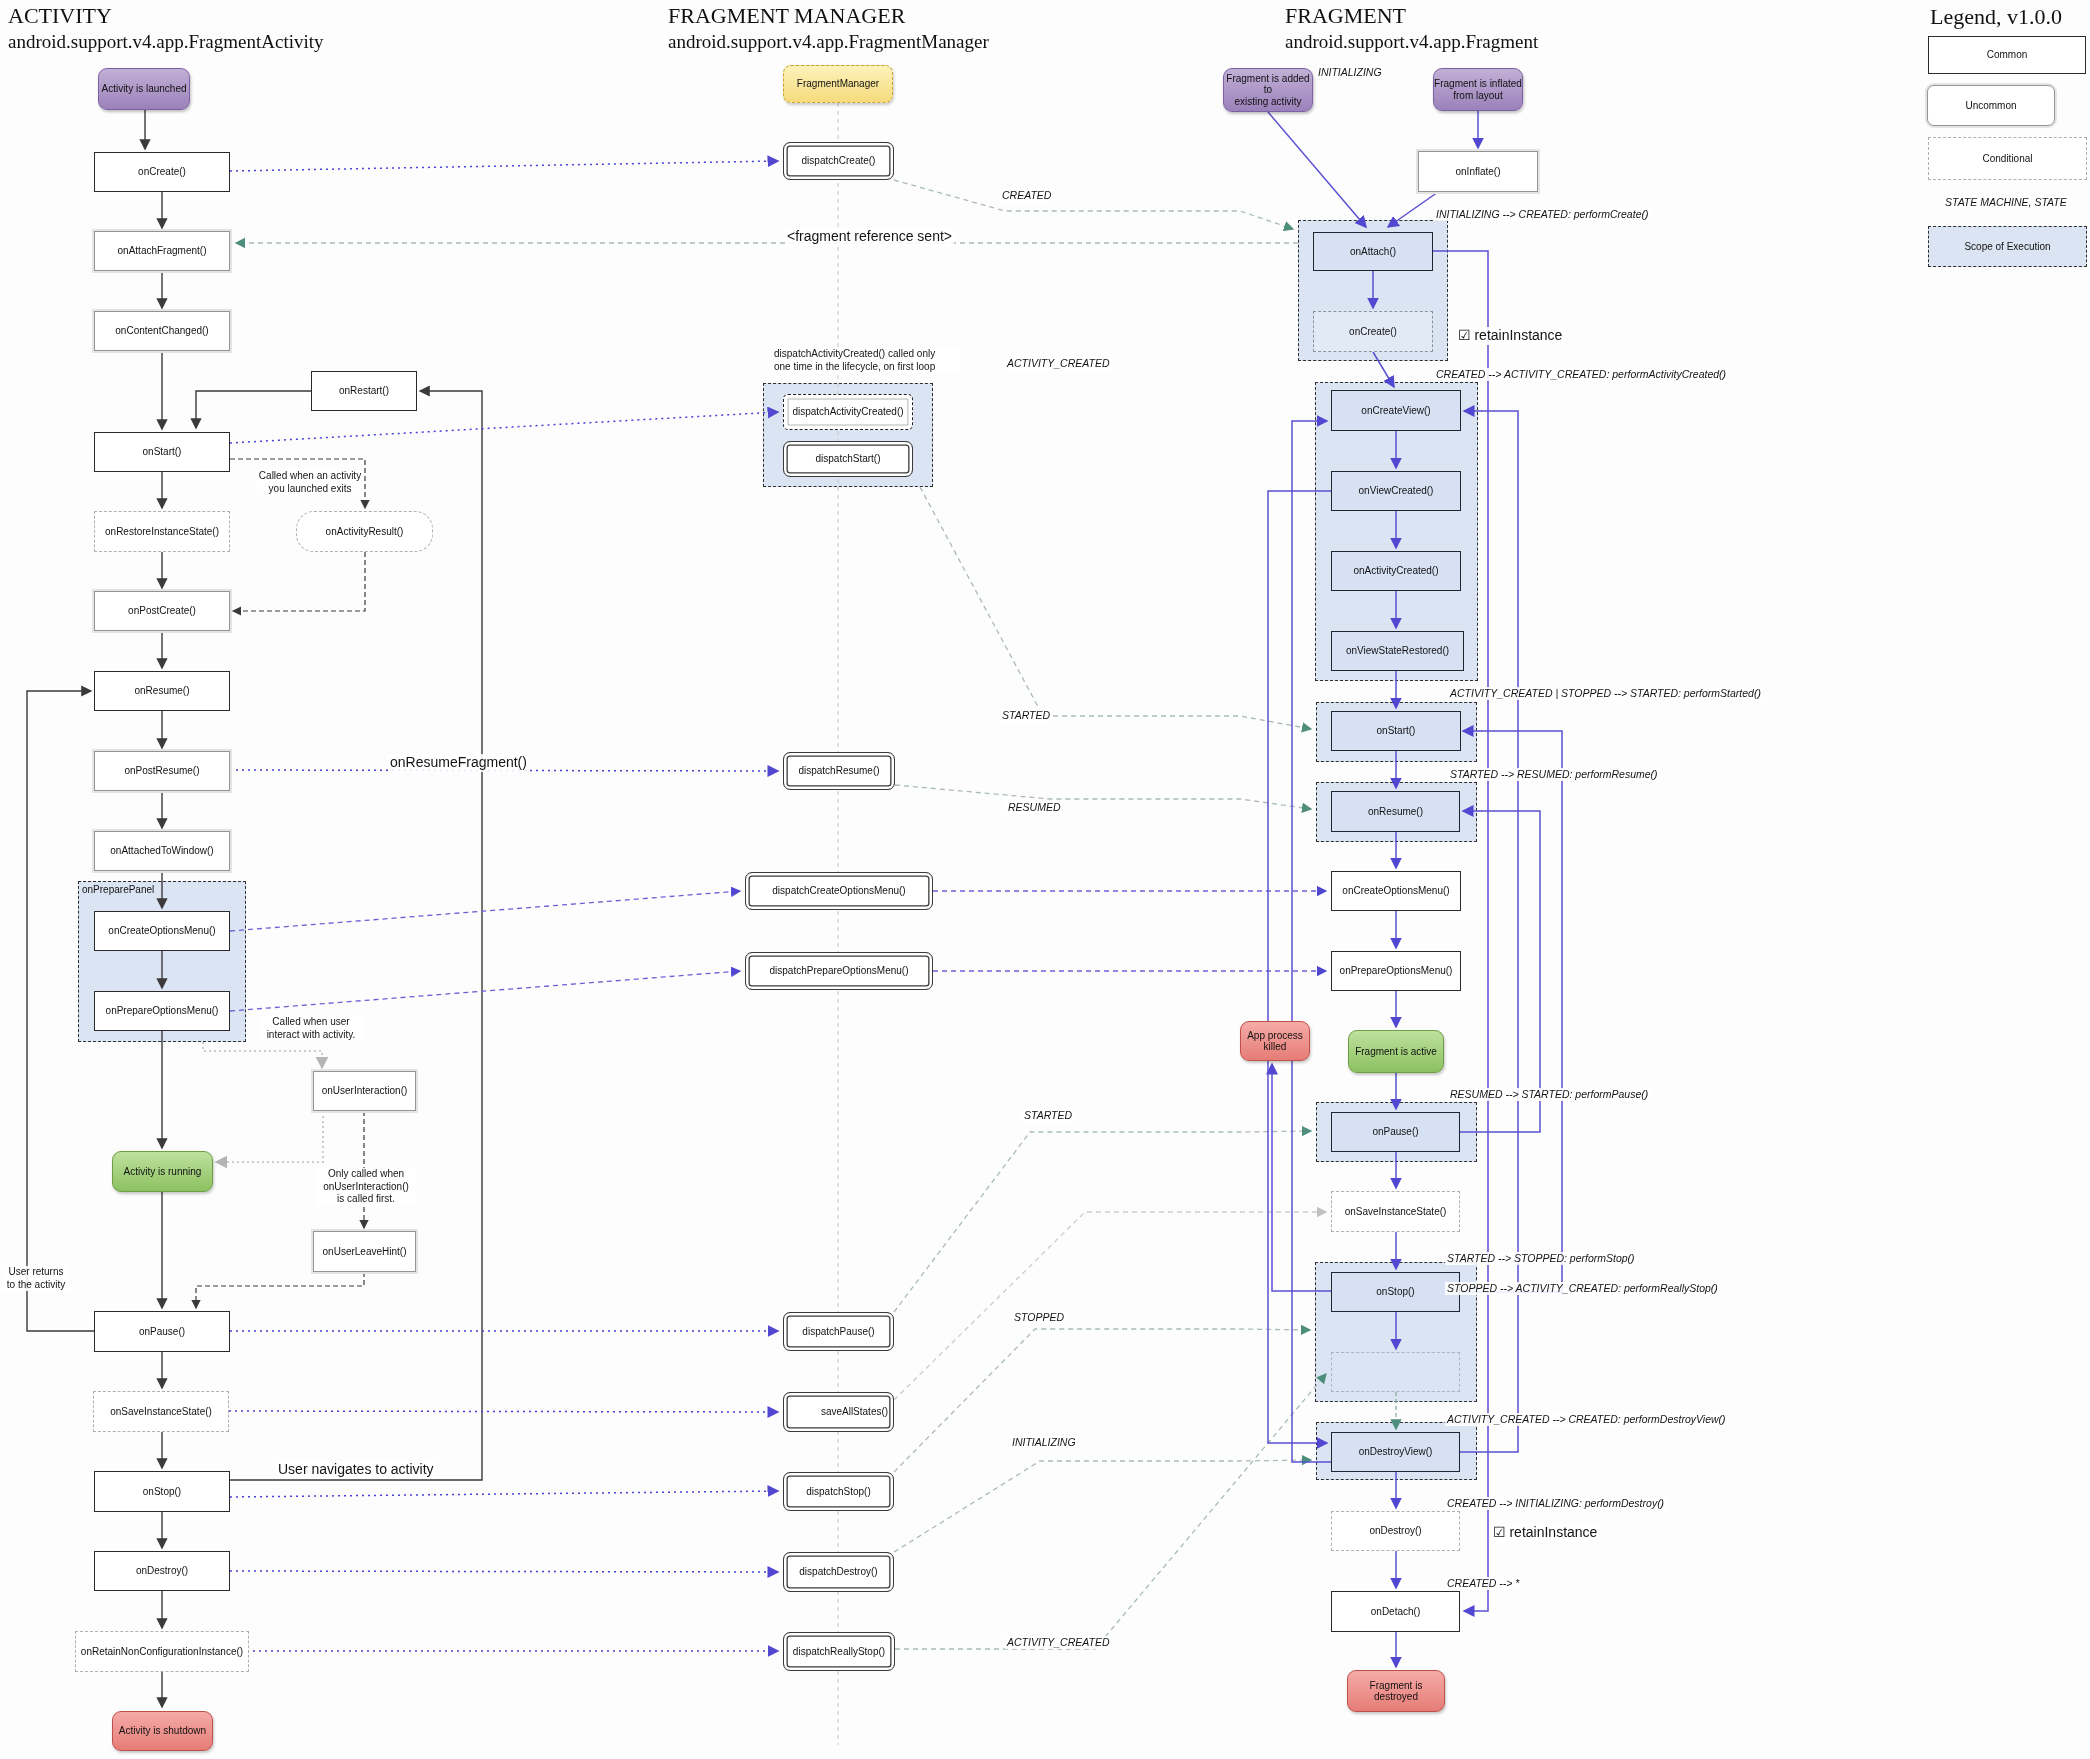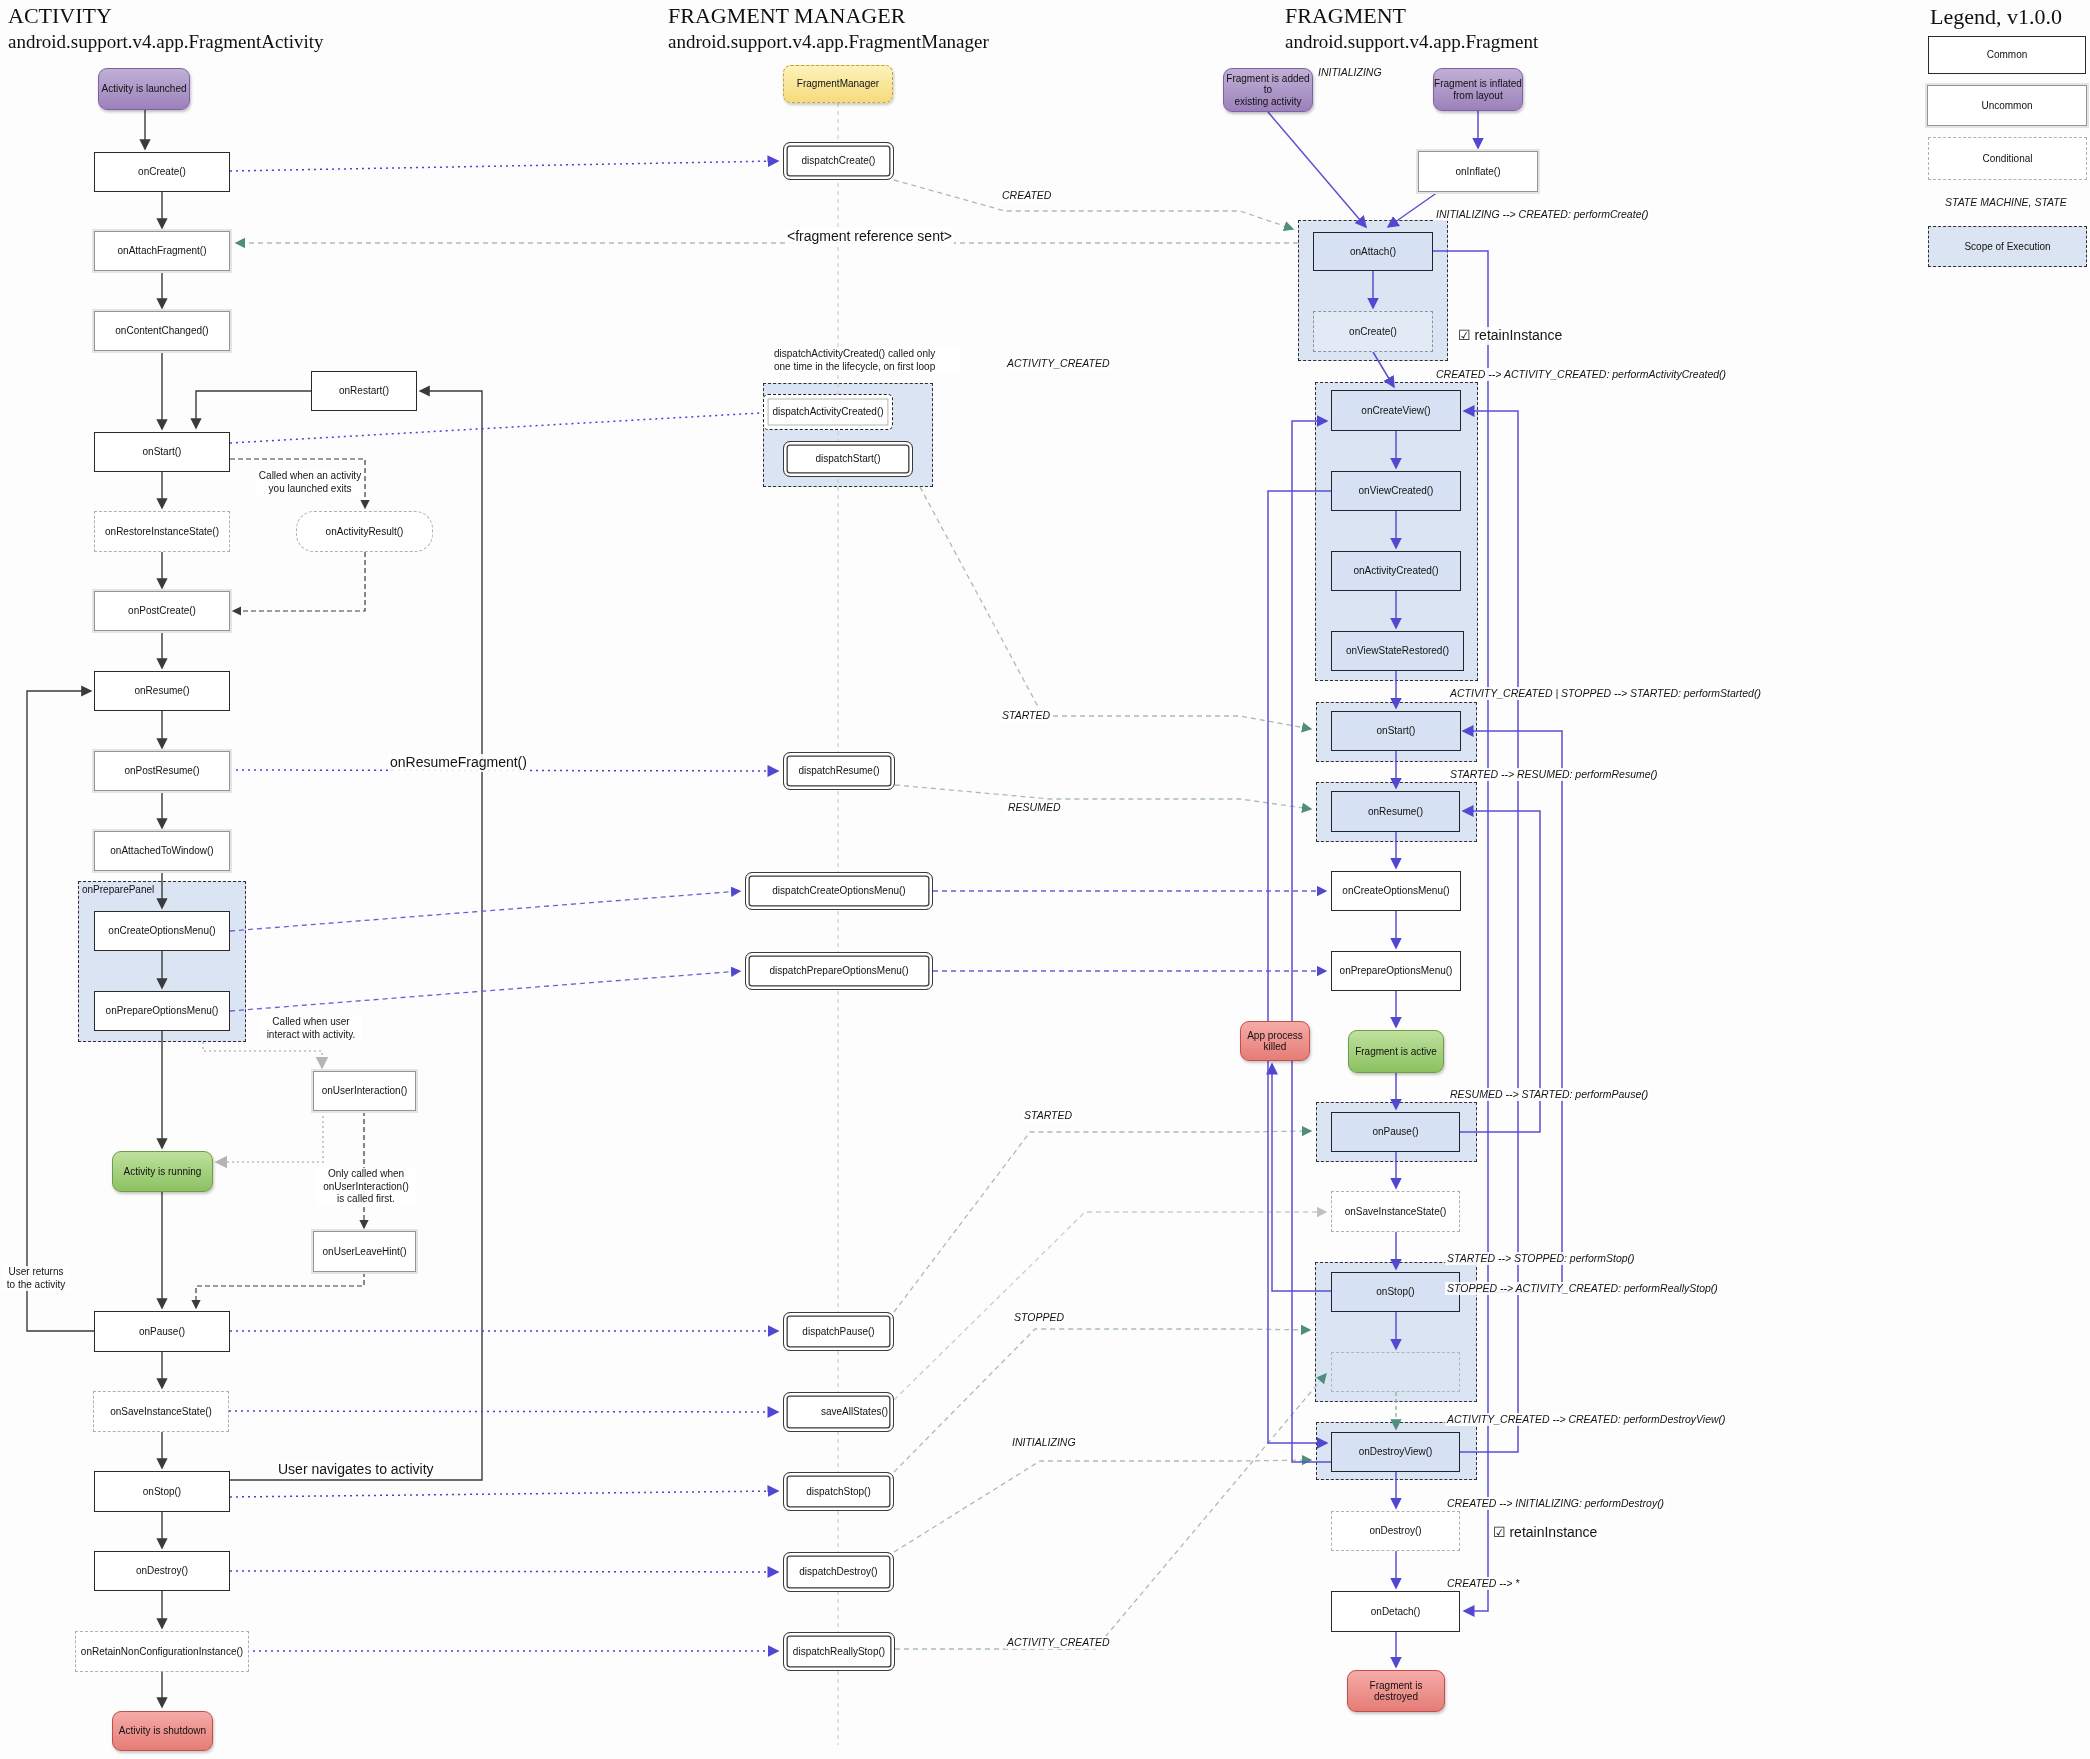--- a/index.html
+++ b/index.html
@@ -194,21 +194,21 @@
     <div class="node green" style="left: 112px; top: 1151px; width: 101px; height: 41px;">Activity is running</div>
     <div class="node uncommon" style="left: 313px; top: 1231px; width: 103px; height: 41px;">onUserLeaveHint()</div>
     <div class="node common" style="left: 94px; top: 1311px; width: 136px; height: 41px;">onPause()</div>
     <div class="node conditional" style="left: 93px; top: 1391px; width: 136px; height: 41px;">onSaveInstanceState()</div>
     <div class="node common" style="left: 94px; top: 1471px; width: 136px; height: 41px;">onStop()</div>
     <div class="node common" style="left: 94px; top: 1551px; width: 136px; height: 40px;">onDestroy()</div>
     <div class="node conditional" style="left: 75px; top: 1631px; width: 174px; height: 41px;">onRetainNonConfigurationInstance()</div>
     <div class="node red" style="left: 112px; top: 1711px; width: 101px; height: 40px;">Activity is shutdown</div>
     <div class="node yellow" style="left: 783px; top: 65px; width: 110px; height: 38px;">FragmentManager</div>
     <div class="node fm" style="left: 783px; top: 142px; width: 111px; height: 38px;">dispatchCreate()</div>
-    <div class="node fm-dashed" style="left: 763px; top: 394px; width: 130px; height: 36px;">dispatchActivityCreated()</div>
+    <div class="node fm-dashed" style="left: 783px; top: 394px; width: 130px; height: 36px;">dispatchActivityCreated()</div>
     <div class="node fm" style="left: 783px; top: 441px; width: 130px; height: 36px;">dispatchStart()</div>
     <div class="node fm" style="left: 783px; top: 752px; width: 112px; height: 38px;">dispatchResume()</div>
     <div class="node fm" style="left: 745px; top: 872px; width: 188px; height: 38px;">dispatchCreateOptionsMenu()</div>
     <div class="node fm" style="left: 745px; top: 952px; width: 188px; height: 38px;">dispatchPrepareOptionsMenu()</div>
     <div class="node fm" style="left: 783px; top: 1312px; width: 111px; height: 39px;">dispatchPause()</div>
     <div class="node fm" style="left: 783px; top: 1392px; width: 111px; height: 40px; padding-left: 32px;">saveAllStates()</div>
     <div class="node fm" style="left: 783px; top: 1472px; width: 111px; height: 39px;">dispatchStop()</div>
     <div class="node fm" style="left: 783px; top: 1552px; width: 111px; height: 40px;">dispatchDestroy()</div>
     <div class="node fm" style="left: 783px; top: 1632px; width: 112px; height: 39px;">dispatchReallyStop()</div>
     <div class="node start-purple" style="left: 1223px; top: 68px; width: 90px; height: 44px;">Fragment is added to
@@ -231,21 +231,21 @@
     <div class="node green" style="left: 1348px; top: 1030px; width: 96px; height: 43px;">Fragment is active</div>
     <div class="node state" style="left: 1331px; top: 1112px; width: 129px; height: 40px;">onPause()</div>
     <div class="node conditional" style="left: 1331px; top: 1191px; width: 129px; height: 41px;">onSaveInstanceState()</div>
     <div class="node state" style="left: 1331px; top: 1272px; width: 129px; height: 40px;">onStop()</div>
     <div class="node cond-empty" style="left: 1331px; top: 1352px; width: 129px; height: 40px;"></div>
     <div class="node state" style="left: 1331px; top: 1432px; width: 129px; height: 40px;">onDestroyView()</div>
     <div class="node conditional" style="left: 1331px; top: 1511px; width: 129px; height: 40px;">onDestroy()</div>
     <div class="node common" style="left: 1331px; top: 1591px; width: 129px; height: 41px;">onDetach()</div>
     <div class="node red" style="left: 1347px; top: 1670px; width: 98px; height: 42px;">Fragment is destroyed</div>
     <div class="node common" style="left: 1928px; top: 36px; width: 158px; height: 38px;">Common</div>
-    <div class="node uncommon" style="left: 1927px; top: 85px; width: 160px; height: 41px;">Uncommon</div>
+    <div class="node uncommon" style="left: 1927px; top: 85px; width: 128px; height: 41px; border-radius: 7px;">Uncommon</div>
     <div class="node conditional" style="left: 1928px; top: 137px; width: 159px; height: 43px;">Conditional</div>
     <div class="node scope" style="left: 1928px; top: 226px; width: 159px; height: 41px;">Scope of Execution</div>
     <div class="ann it" style="left: 1316px; top: 66px;">INITIALIZING</div>
     <div class="ann it" style="left: 1000px; top: 189px;">CREATED</div>
     <div class="ann label" style="left: 785px; top: 228px;">&lt;fragment reference sent&gt;</div>
     <div class="ann note-left" style="left: 772px; top: 348px; width: 185px;">dispatchActivityCreated() called only
 one time in the lifecycle, on first loop</div>
     <div class="ann it" style="left: 1005px; top: 357px;">ACTIVITY_CREATED</div>
     <div class="ann it" style="left: 1434px; top: 208px;">INITIALIZING --&gt; CREATED: performCreate()</div>
     <div class="ann label" style="left: 1456px; top: 327px;">☑ retainInstance</div>

